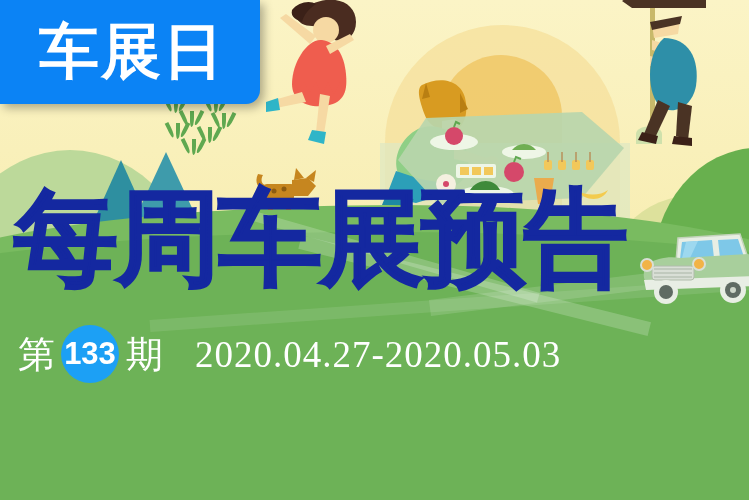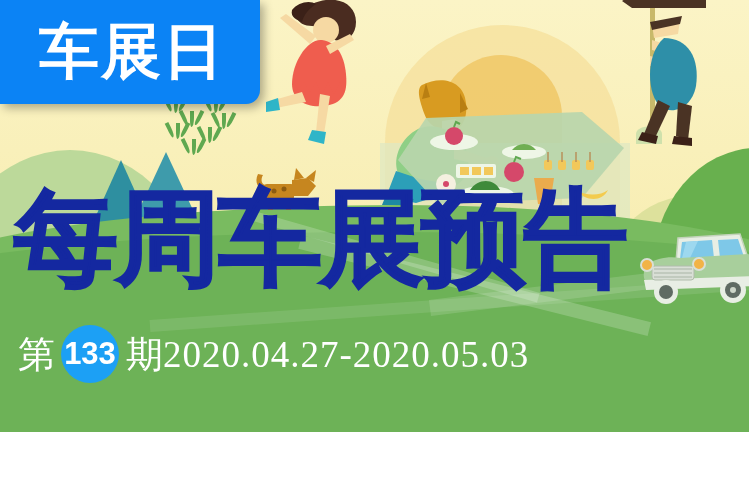--- a/index.html
+++ b/index.html
@@ -6,21 +6,21 @@
     margin: 0;
     padding: 0;
     background: #ffffff;
   }
   body {
     font-family: "Liberation Sans", sans-serif;
   }
   #banner {
     position: relative;
     width: 749px;
-    height: 432px;
+    height: 500px;
     overflow: hidden;
     background: #f8efb9;
   }
 
   
   .bg-sky {
     position: absolute;
     left: 0; top: 0;
     width: 749px; height: 500px;
     background: linear-gradient(180deg, #fbf4c6 0%, #f8eeb4 45%, #f6e9a6 70%);
@@ -219,20 +219,21 @@
     background: #1ca0f5;
     color: #ffffff;
     display: flex;
     align-items: center;
     justify-content: center;
     font-size: 31px;
     font-weight: bold;
     font-family: "Liberation Sans", sans-serif;
   }
   .date-range {
+    margin-left: 32px;
     color: #ffffff;
     font-size: 37px;
     letter-spacing: 1px;
     font-family: "Liberation Serif", "DejaVu Serif", serif;
     white-space: nowrap;
   }
 </style>
 </head>
 <body>
 

